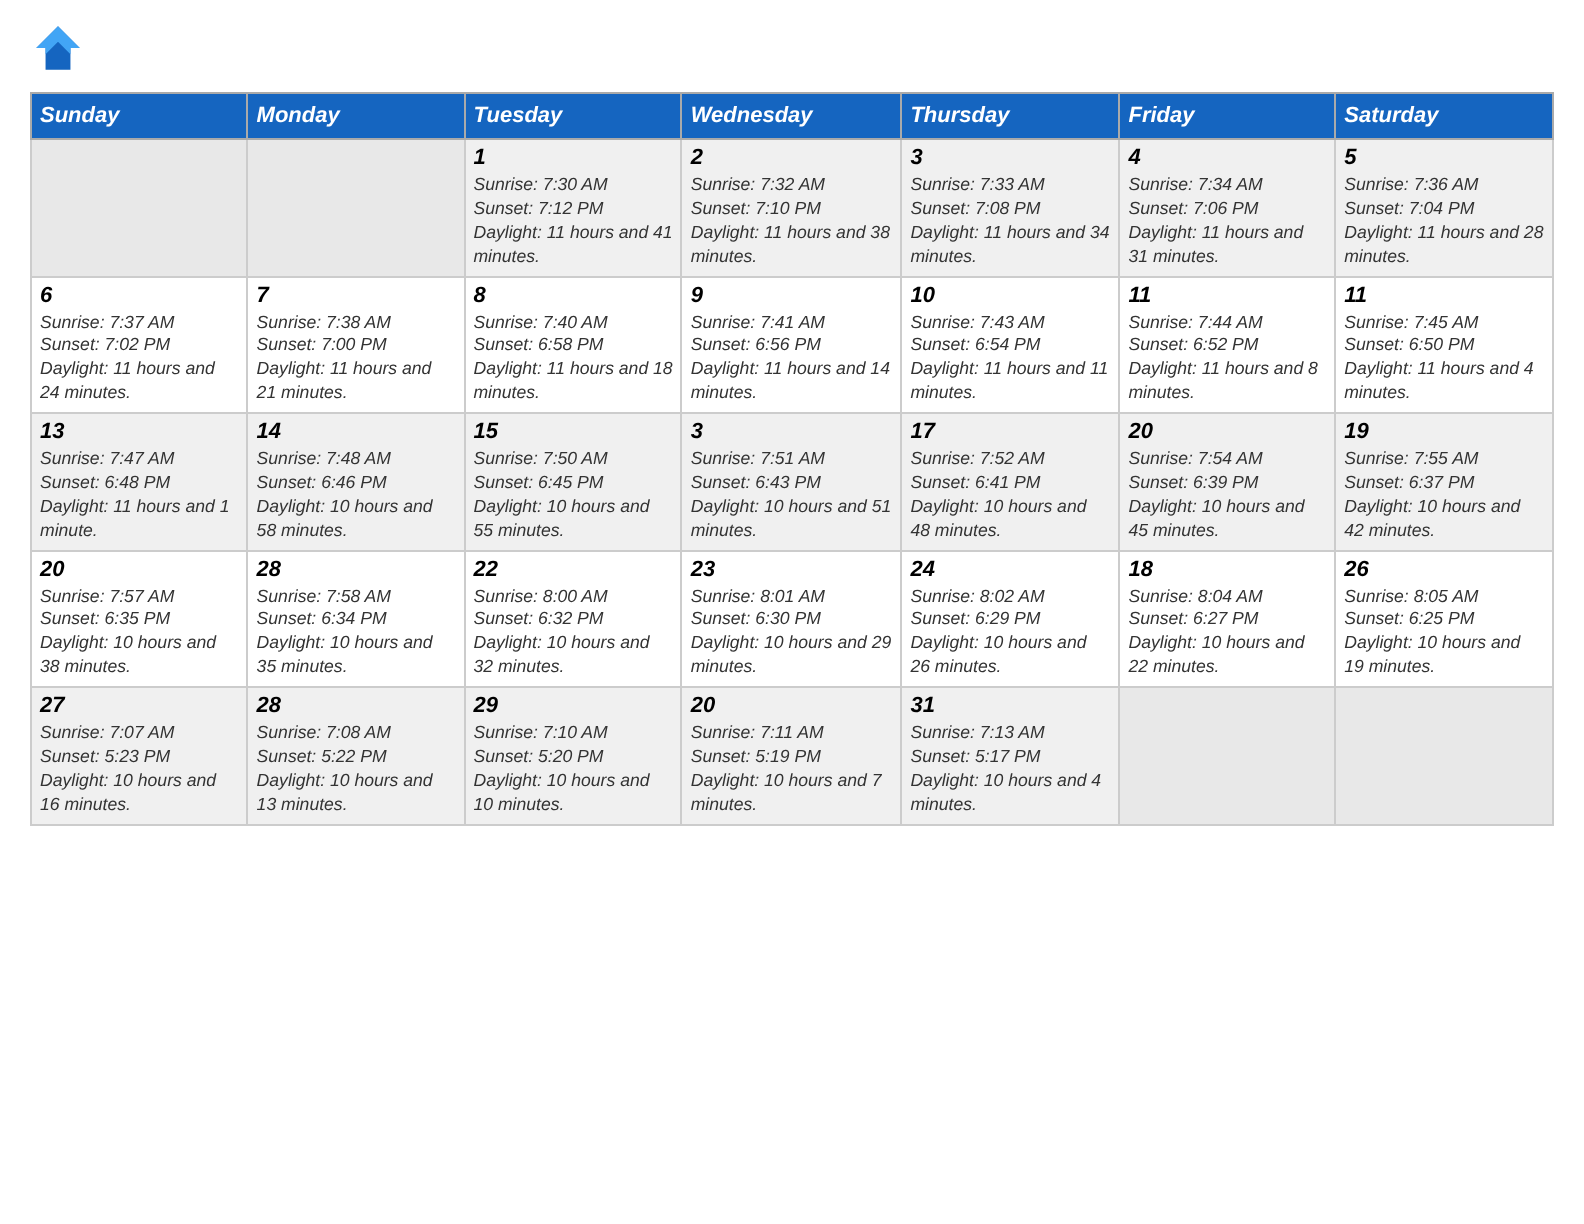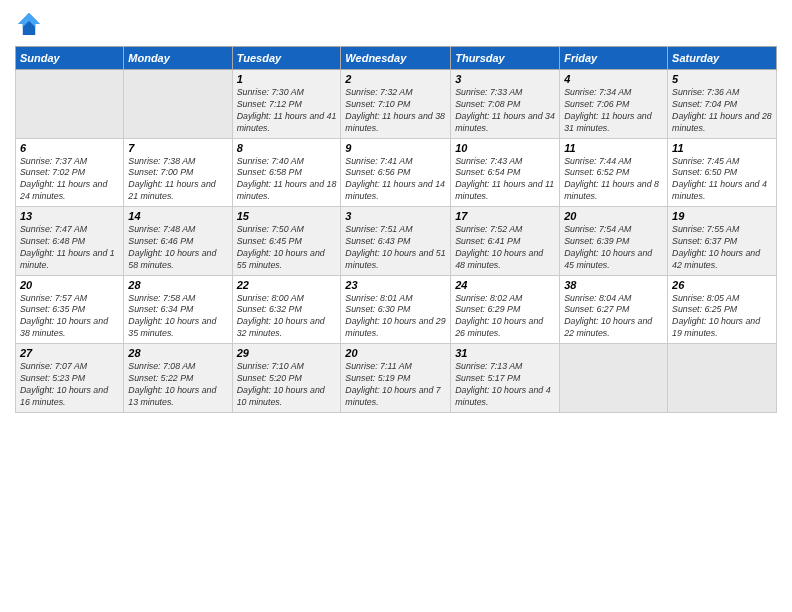--- a/index.html
+++ b/index.html
@@ -229,21 +229,21 @@
           </td>
           <td>
             <span class="day-number">23</span>
             <div class="day-info">Sunrise: 8:01 AM<br>Sunset: 6:30 PM<br>Daylight: 10 hours and 29 minutes.</div>
           </td>
           <td>
             <span class="day-number">24</span>
             <div class="day-info">Sunrise: 8:02 AM<br>Sunset: 6:29 PM<br>Daylight: 10 hours and 26 minutes.</div>
           </td>
           <td>
-            <span class="day-number">38</span>
+            <span class="day-number">18</span>
             <div class="day-info">Sunrise: 8:04 AM<br>Sunset: 6:27 PM<br>Daylight: 10 hours and 22 minutes.</div>
           </td>
           <td>
             <span class="day-number">26</span>
             <div class="day-info">Sunrise: 8:05 AM<br>Sunset: 6:25 PM<br>Daylight: 10 hours and 19 minutes.</div>
           </td>
         </tr>
         <tr class="row-alt">
           <td>
             <span class="day-number">27</span>

